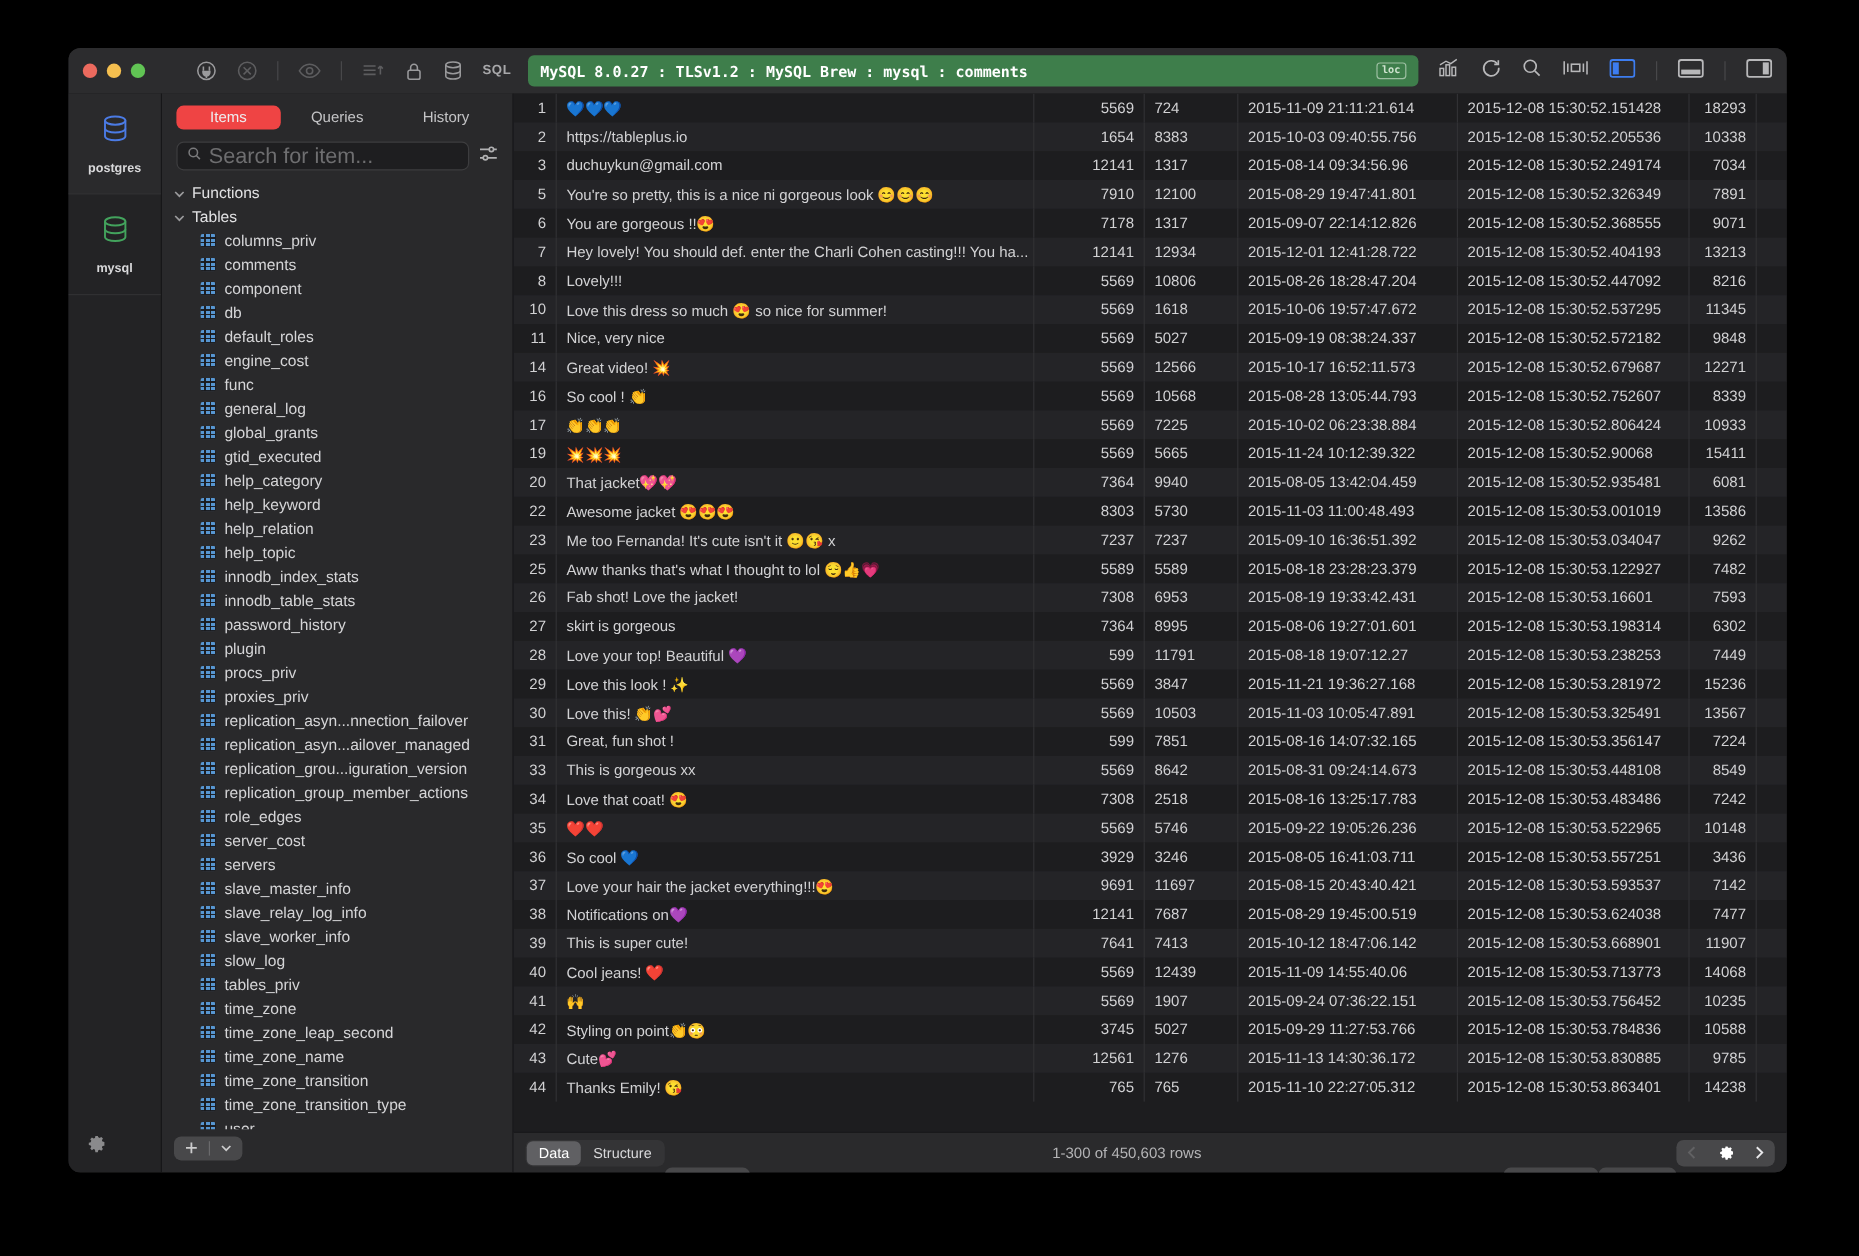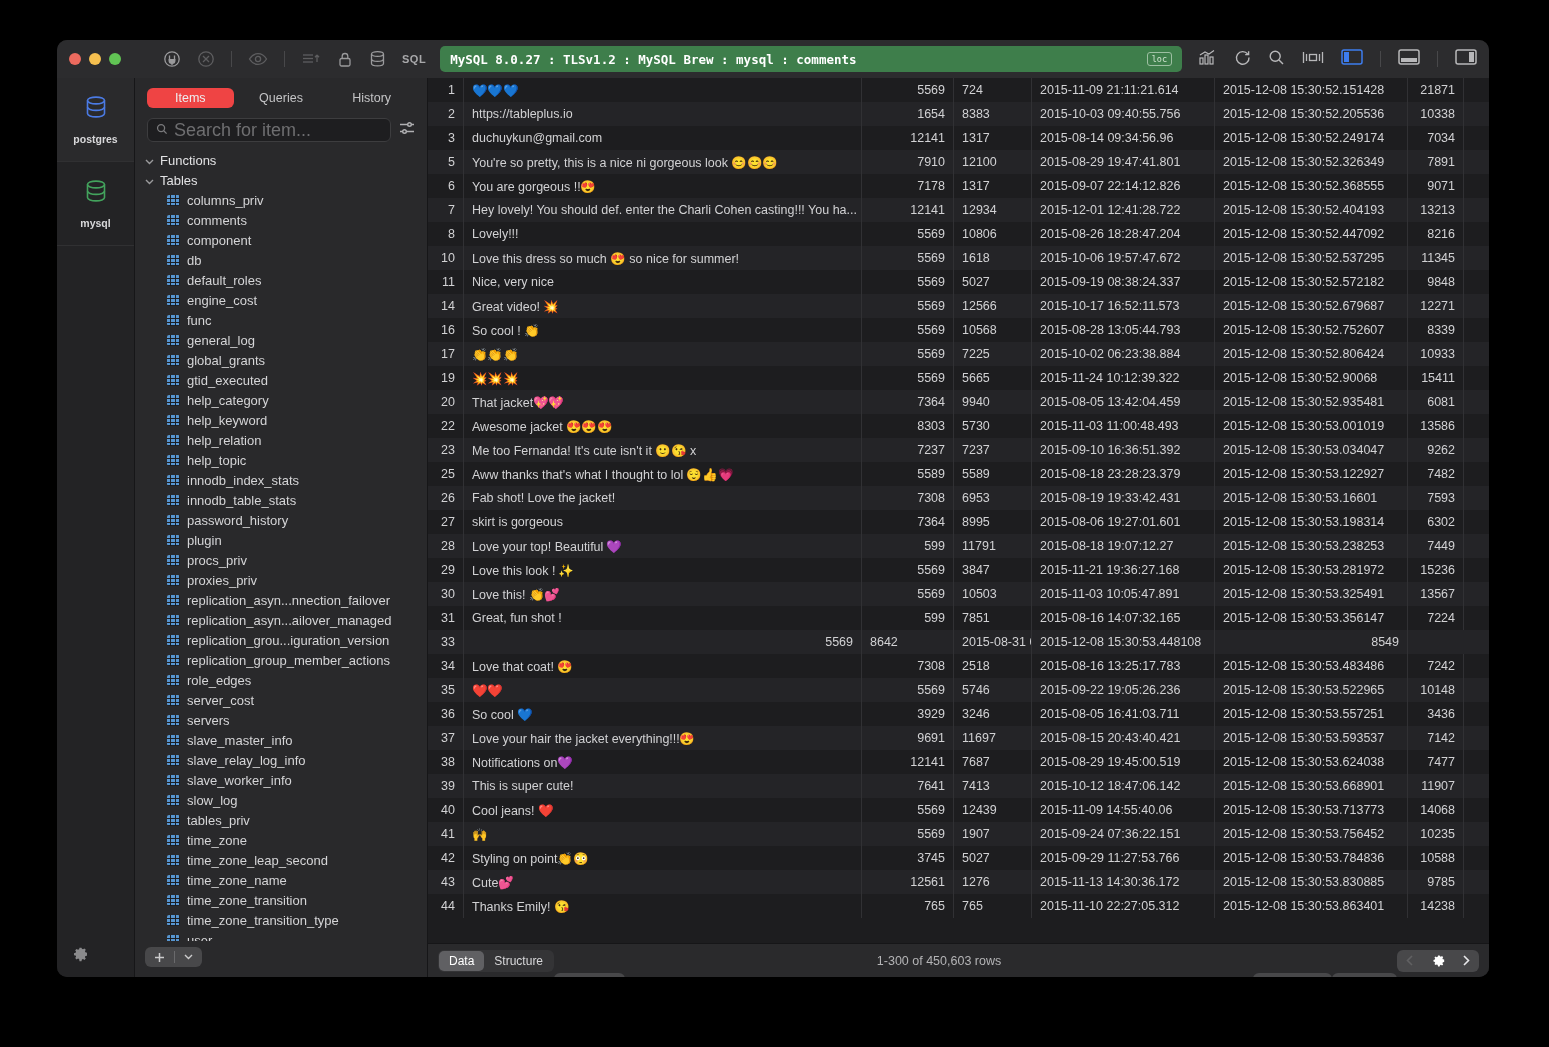--- a/index.html
+++ b/index.html
@@ -11,21 +11,21 @@
   .lights { display:flex; gap:8px; margin-right:42px; }
   .light { width:12px; height:12px; border-radius:50%; }
   .light.r { background:#ec6a5e; } .light.y { background:#f5bf4f; } .light.g { background:#61c454; }
   .tb-icons { display:flex; align-items:center; gap:16px; color:#9a9a9c; margin-right:14px; }
   .tb-icons svg { display:block; }
   .tb-sep { width:1px; height:16px; background:#48484a; }
   .dim { opacity:.45; }
   .sql-label { font-size:11px; font-weight:bold; letter-spacing:.5px; color:#a8a8aa; }
   .conn-badge { flex:1; height:26px; background:#3e7e4b; border-radius:5px; display:flex; align-items:center; padding:0 10px; margin-right:16px; min-width:0; }
   .conn-badge .title { color:#fff; font-family:"DejaVu Sans Mono", monospace; font-size:12.5px; font-weight:bold; white-space:nowrap; overflow:hidden; }
-  .loc-tag { margin-left:auto; border:1px solid #9dbfa2; color:#cfe3cf; font-size:8.5px; border-radius:3px; padding:1px 4px; font-family:"DejaVu Sans Mono", monospace; }
+  .loc-tag { margin-left:auto; border:1px solid #9dbfa2; color:#cfe3cf; font-size:8.5px; border-radius:3px; padding:1px 4px; font-family:"DejaVu Sans Mono", monospace;font-weight:bold; }
   .tb-right { display:flex; align-items:center; gap:17px; color:#b8b8ba; }
   .panel-active { color:#3d7df0; }
 
   
   .content { flex:1; display:flex; min-height:0; }
 
   
   .strip { width:78px; background:#232325; border-right:1px solid #161618; display:flex; flex-direction:column; flex:0 0 auto; }
   .conn-cell { height:84px; display:flex; flex-direction:column; align-items:center; justify-content:center; gap:9px; border-bottom:1px solid #303032; }
   .conn-cell.first { background:#2a2a2c; }
@@ -442,21 +442,21 @@
 
     <div class="main">
       <div class="tbody" id="table-body">
           <div class="grid trow">
             <div class="cell r">1</div>
             <div class="cell l">💙💙💙</div>
             <div class="cell r">5569</div>
             <div class="cell l">724</div>
             <div class="cell l">2015-11-09 21:11:21.614</div>
             <div class="cell l">2015-12-08 15:30:52.151428</div>
-            <div class="cell r">21871</div>
+            <div class="cell r">18293</div>
             <div class="cell l"></div>
           </div>
           <div class="grid trow alt">
             <div class="cell r">2</div>
             <div class="cell l">https://tableplus.io</div>
             <div class="cell r">1654</div>
             <div class="cell l">8383</div>
             <div class="cell l">2015-10-03 09:40:55.756</div>
             <div class="cell l">2015-12-08 15:30:52.205536</div>
             <div class="cell r">10338</div>
@@ -667,20 +667,21 @@
             <div class="cell l">Great, fun shot !</div>
             <div class="cell r">599</div>
             <div class="cell l">7851</div>
             <div class="cell l">2015-08-16 14:07:32.165</div>
             <div class="cell l">2015-12-08 15:30:53.356147</div>
             <div class="cell r">7224</div>
             <div class="cell l"></div>
           </div>
           <div class="grid trow alt">
             <div class="cell r">33</div>
+            <div class="cell l">This is gorgeous xx</div>
             <div class="cell r">5569</div>
             <div class="cell l">8642</div>
             <div class="cell l">2015-08-31 09:24:14.673</div>
             <div class="cell l">2015-12-08 15:30:53.448108</div>
             <div class="cell r">8549</div>
             <div class="cell l"></div>
           </div>
           <div class="grid trow">
             <div class="cell r">34</div>
             <div class="cell l">Love that coat! 😍</div>

